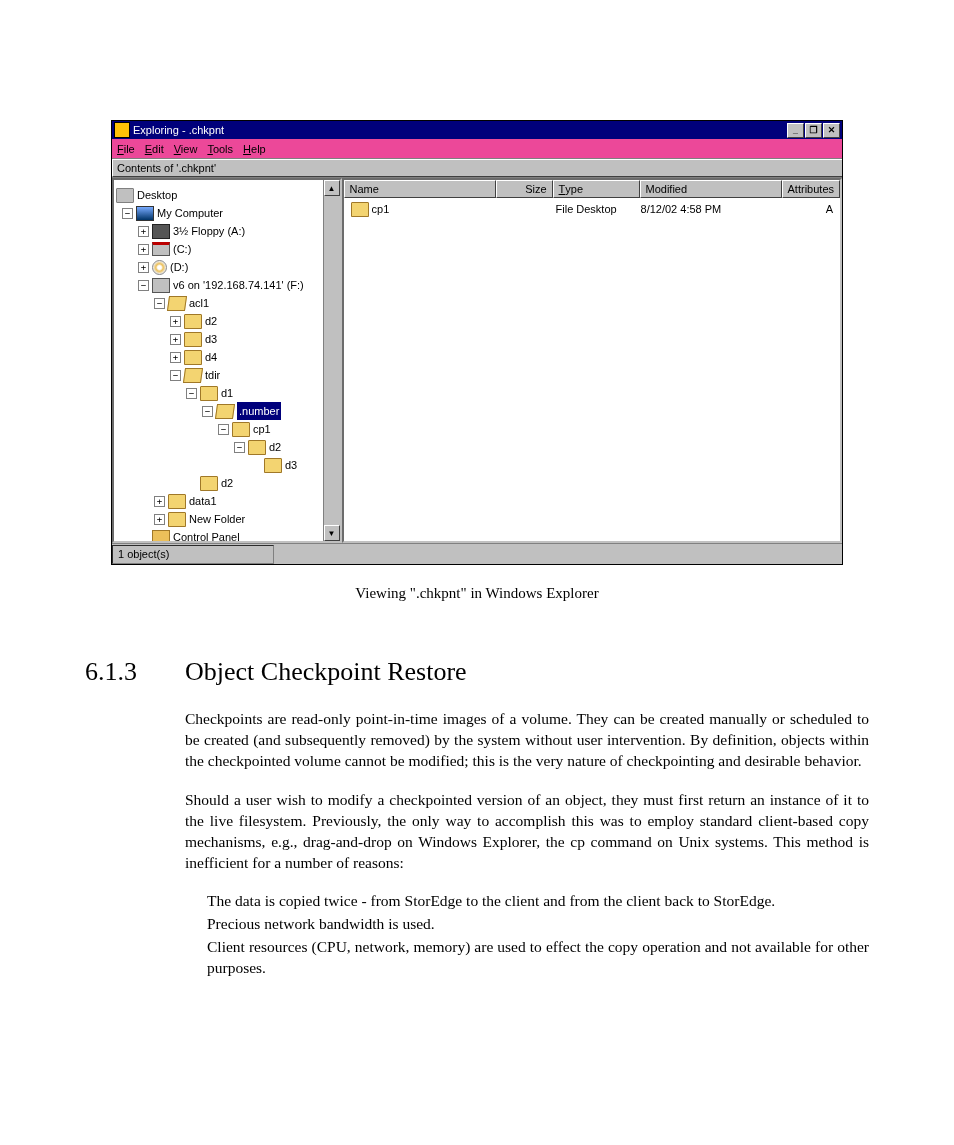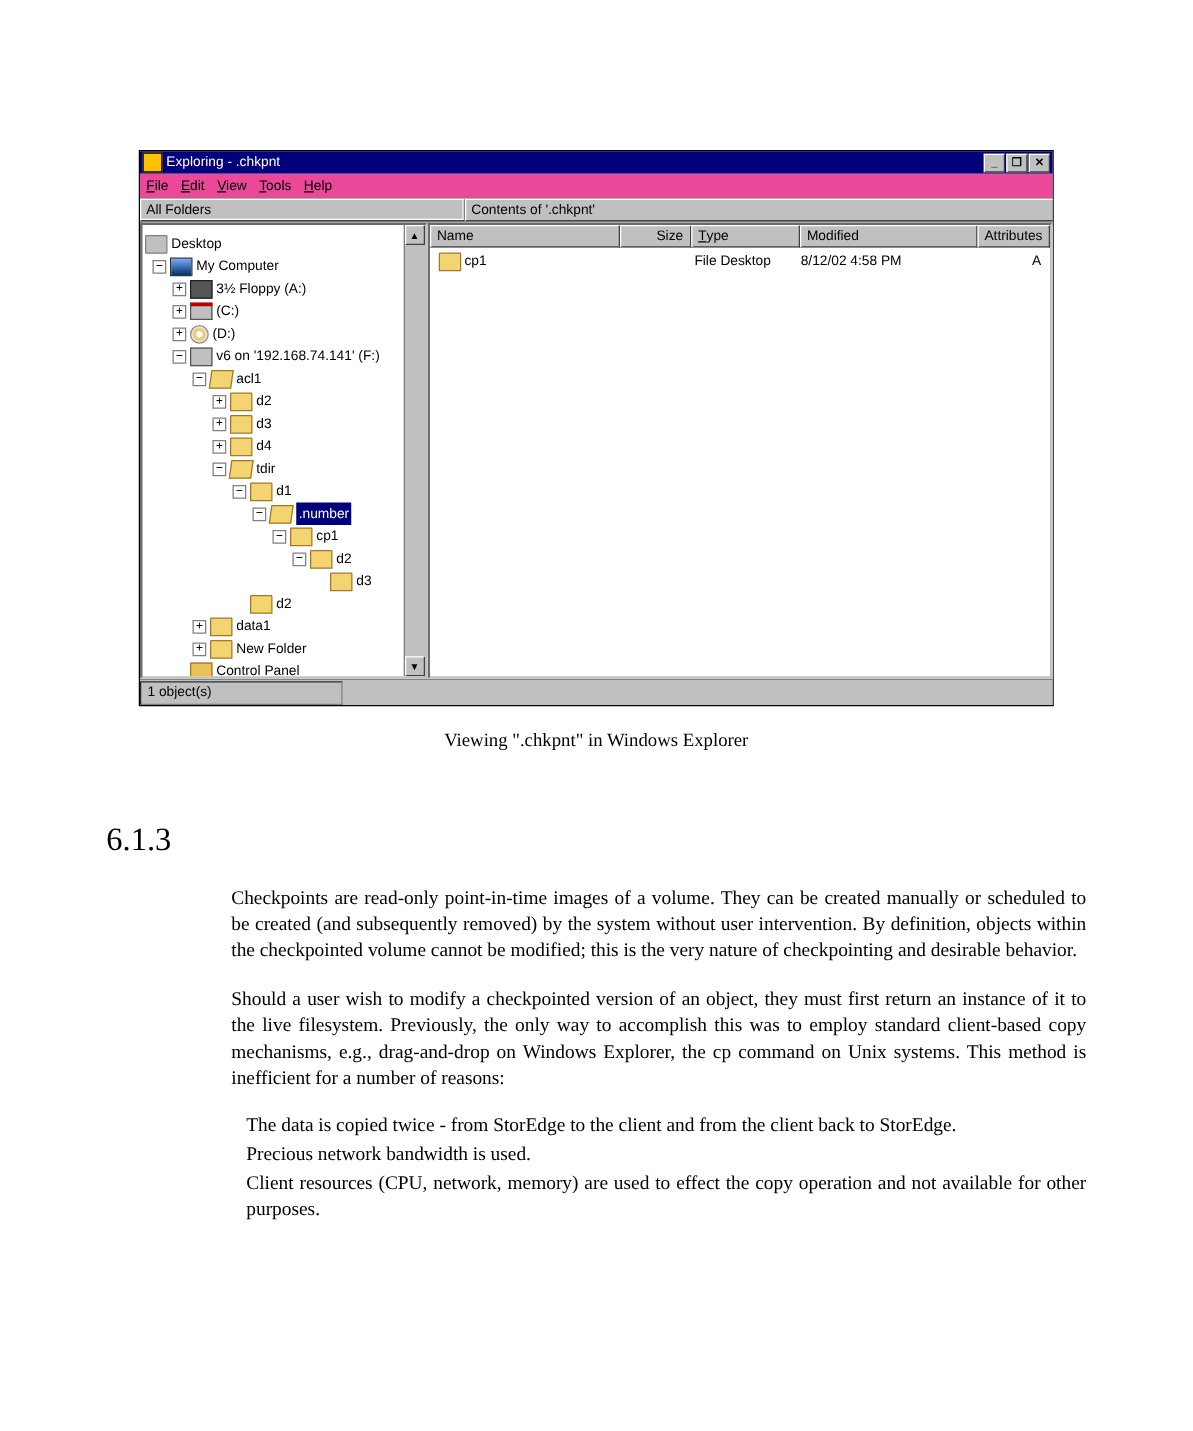--- a/index.html
+++ b/index.html
@@ -45,21 +45,21 @@
   .listrow{display:flex;height:18px;align-items:center}
   .lc{padding:0 5px}
   .statusbar{background:#c0c0c0;height:20px;display:flex;align-items:center;border-top:1px solid #808080}
   .statusseg{border:1px inset #808080;padding:1px 5px;height:15px;display:flex;align-items:center}
   .caption{text-align:center;font-size:15px;margin:15px 0 55px 0}
   .section-head{display:flex;align-items:baseline;margin-bottom:22px}
   .secnum{font-size:26px;width:100px}
   .sectitle{font-size:26px}
   .bodytext{margin-left:100px;font-size:15.5px;line-height:1.35}
   .bodytext p{margin:0 0 18px 0;text-align:justify}
-  .sublist{margin-left:12px;font-size:15.5px;line-height:1.35}
+  .sublist{margin-left:22px;font-size:15.5px;line-height:1.35}
   .sublist p{margin:0 0 2px 0}
 </style>
 </head>
 <body>
 
 <div class="page">
   <div class="screenshot">
     <div class="titlebar">
       <div class="titlebar-left">
         <span class="app-icon"></span>
@@ -78,21 +78,20 @@
       </div>
     </div>
     <div class="menubar">
       <span class="menuitem"><u>F</u><span></span>ile</span>
       <span class="menuitem"><u>E</u>dit</span>
       <span class="menuitem"><u>V</u>iew</span>
       <span class="menuitem"><u>T</u>ools</span>
       <span class="menuitem"><u>H</u>elp</span>
     </div>
     <div class="panes-header">
-      <div class="ph-left">All Folders</div>
       <div class="ph-right">Contents of '.chkpnt'</div>
     </div>
     <div class="panes">
       <div class="treepane">
         <div class="tree">
           <div class="node">
               <span class="ic ic-desktop"></span>
               <span>Desktop</span>
             </div>
           <div style="margin-left:6px">
@@ -251,20 +250,21 @@
     </div>
     <div class="statusbar">
       <div class="statusseg" style="width:150px">1 object(s)</div>
     </div>
   </div>
 
   <div class="caption">Viewing ".chkpnt" in Windows Explorer</div>
 
   <div class="section-head">
     <div class="secnum">6.1.3</div>
+    <div class="sectitle">Object Checkpoint Restore</div>
   </div>
 
   <div class="bodytext">
     <p>Checkpoints are read-only point-in-time images of a volume. They can be created manually or scheduled to be created (and subsequently removed) by the system without user intervention.  By definition, objects within the checkpointed volume cannot be modified; this is the very nature of checkpointing and desirable behavior.</p>
     <p>Should a user wish to modify a checkpointed version of an object, they must first return an instance of it to the live filesystem.  Previously, the only way to accomplish this was to employ standard client-based copy mechanisms, e.g., drag-and-drop on Windows Explorer, the cp command on Unix systems.  This method is inefficient for a number of reasons:</p>
     <div class="sublist">
       <p>The data is copied twice - from StorEdge to the client and from the client back to StorEdge.</p>
       <p>Precious network bandwidth is used.</p>
       <p>Client resources (CPU, network, memory) are used to effect the copy operation and not available for other purposes.</p>
     </div>

